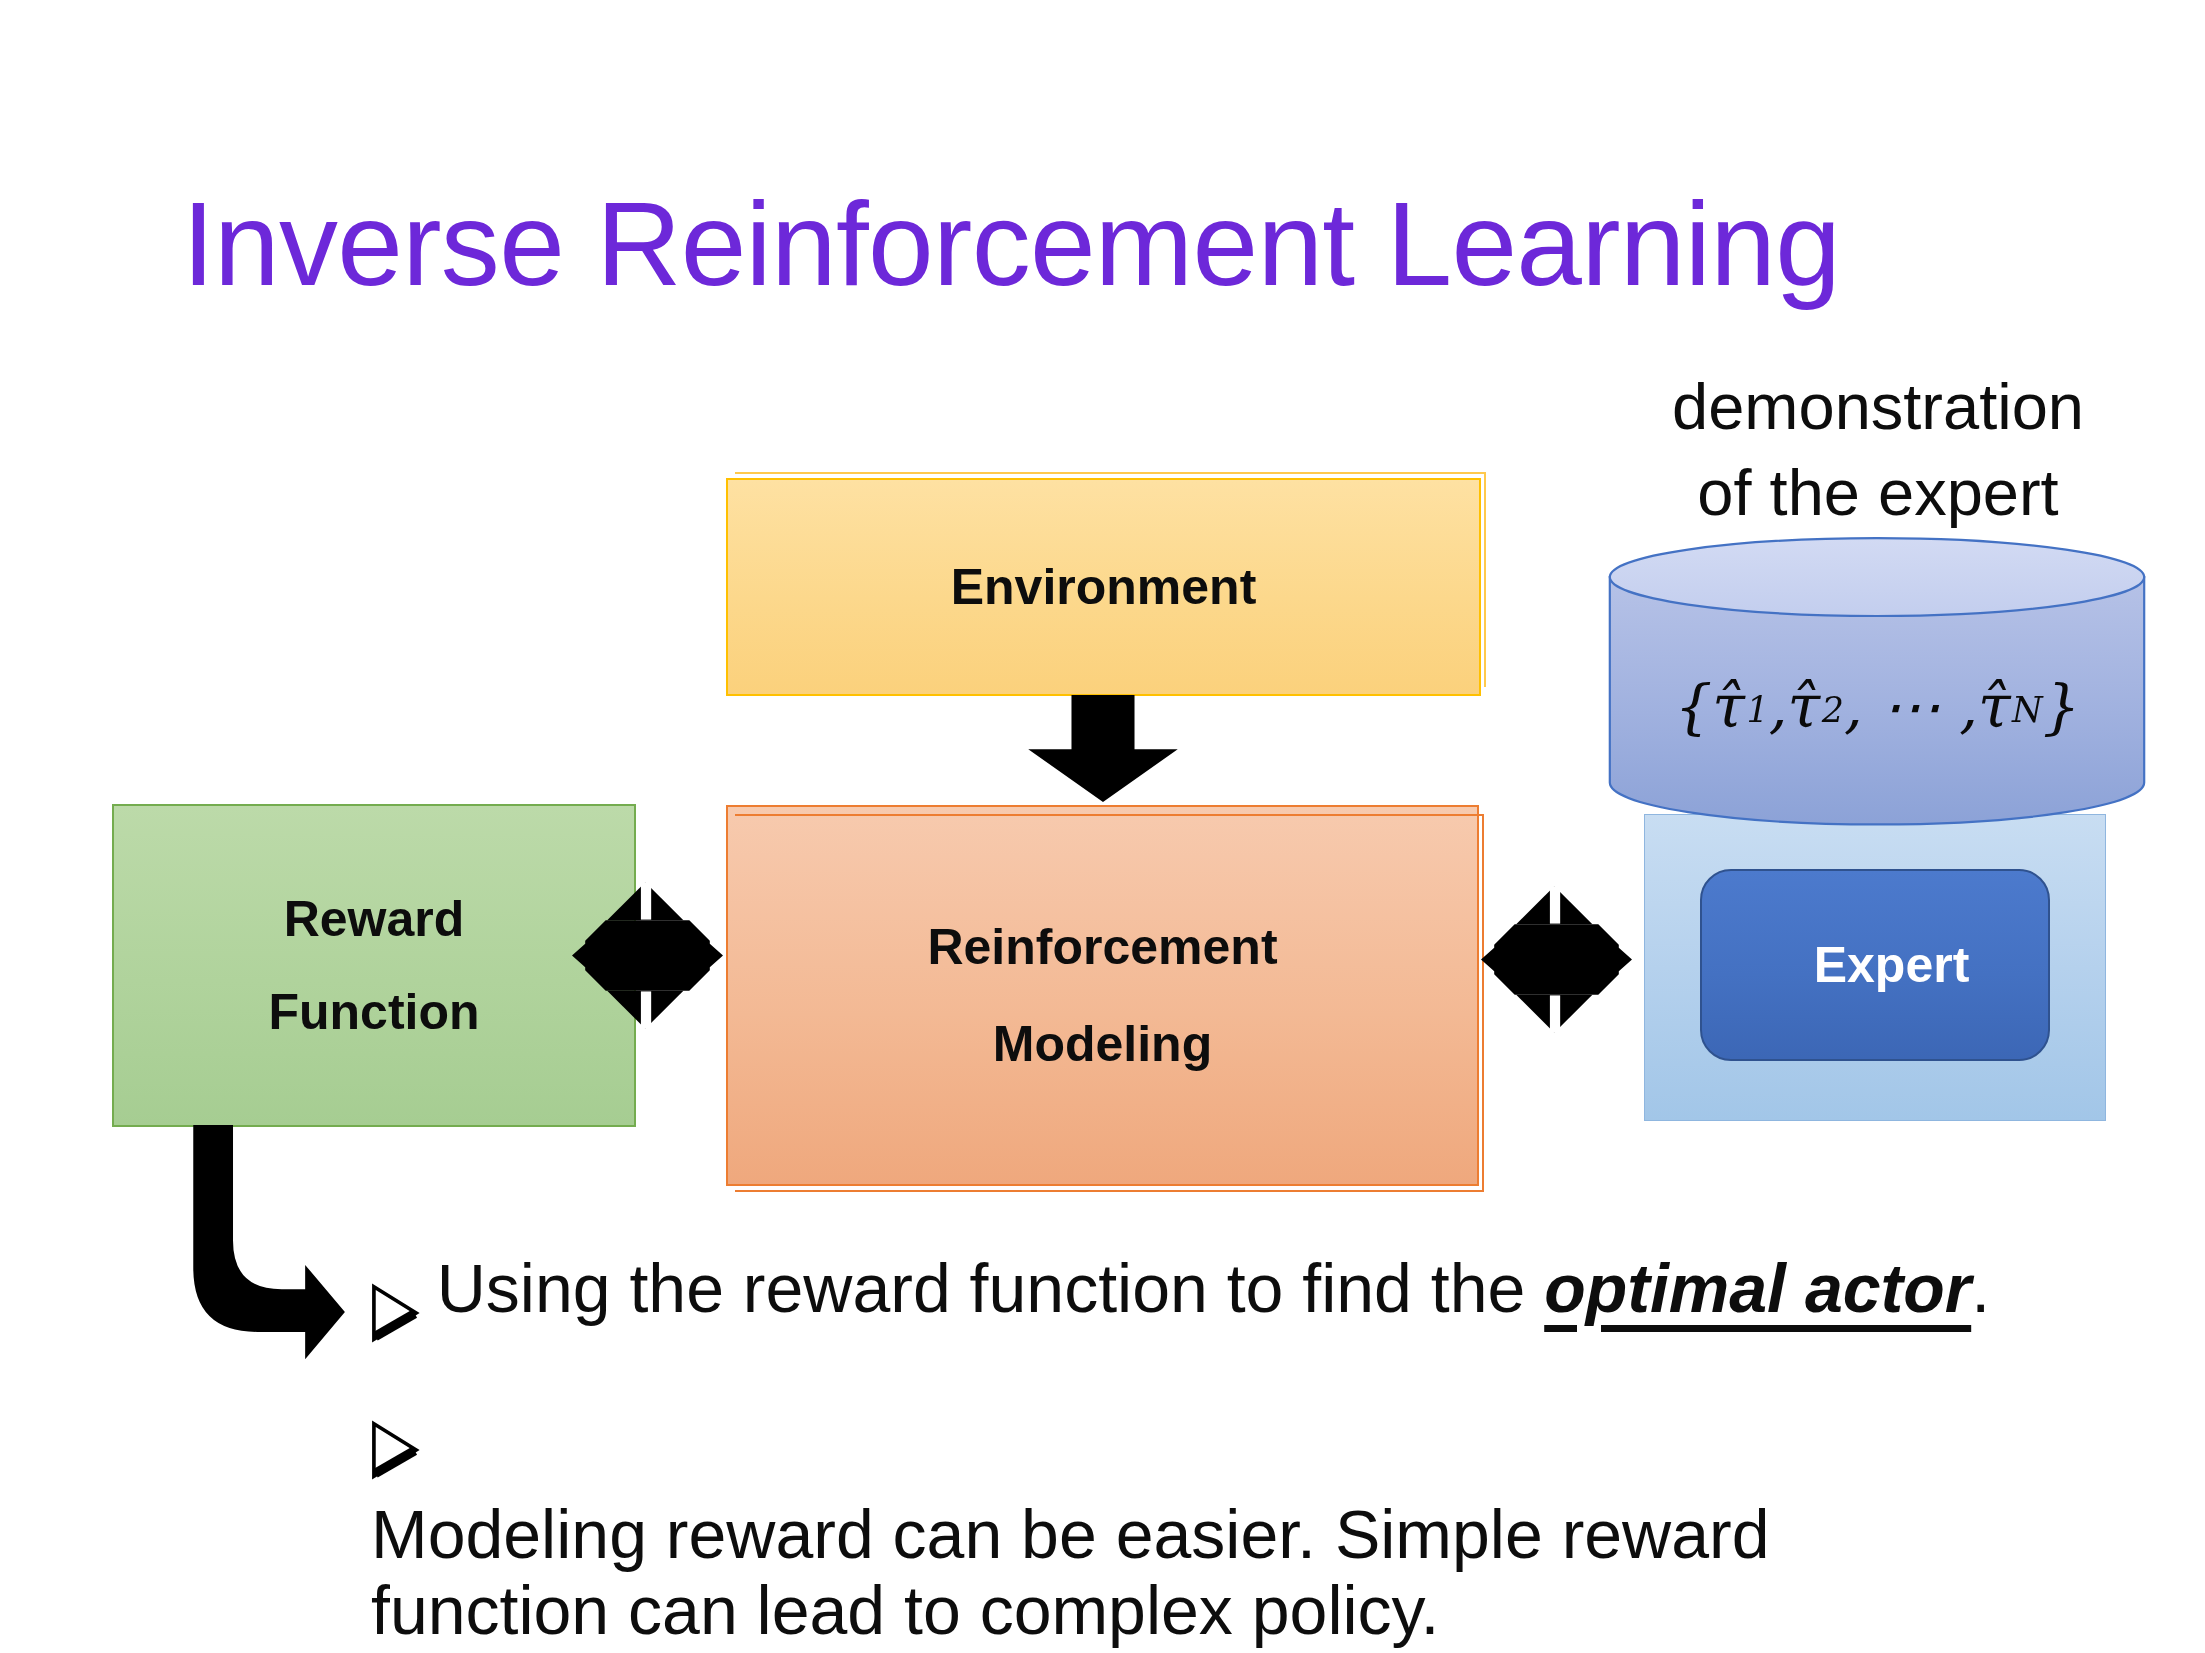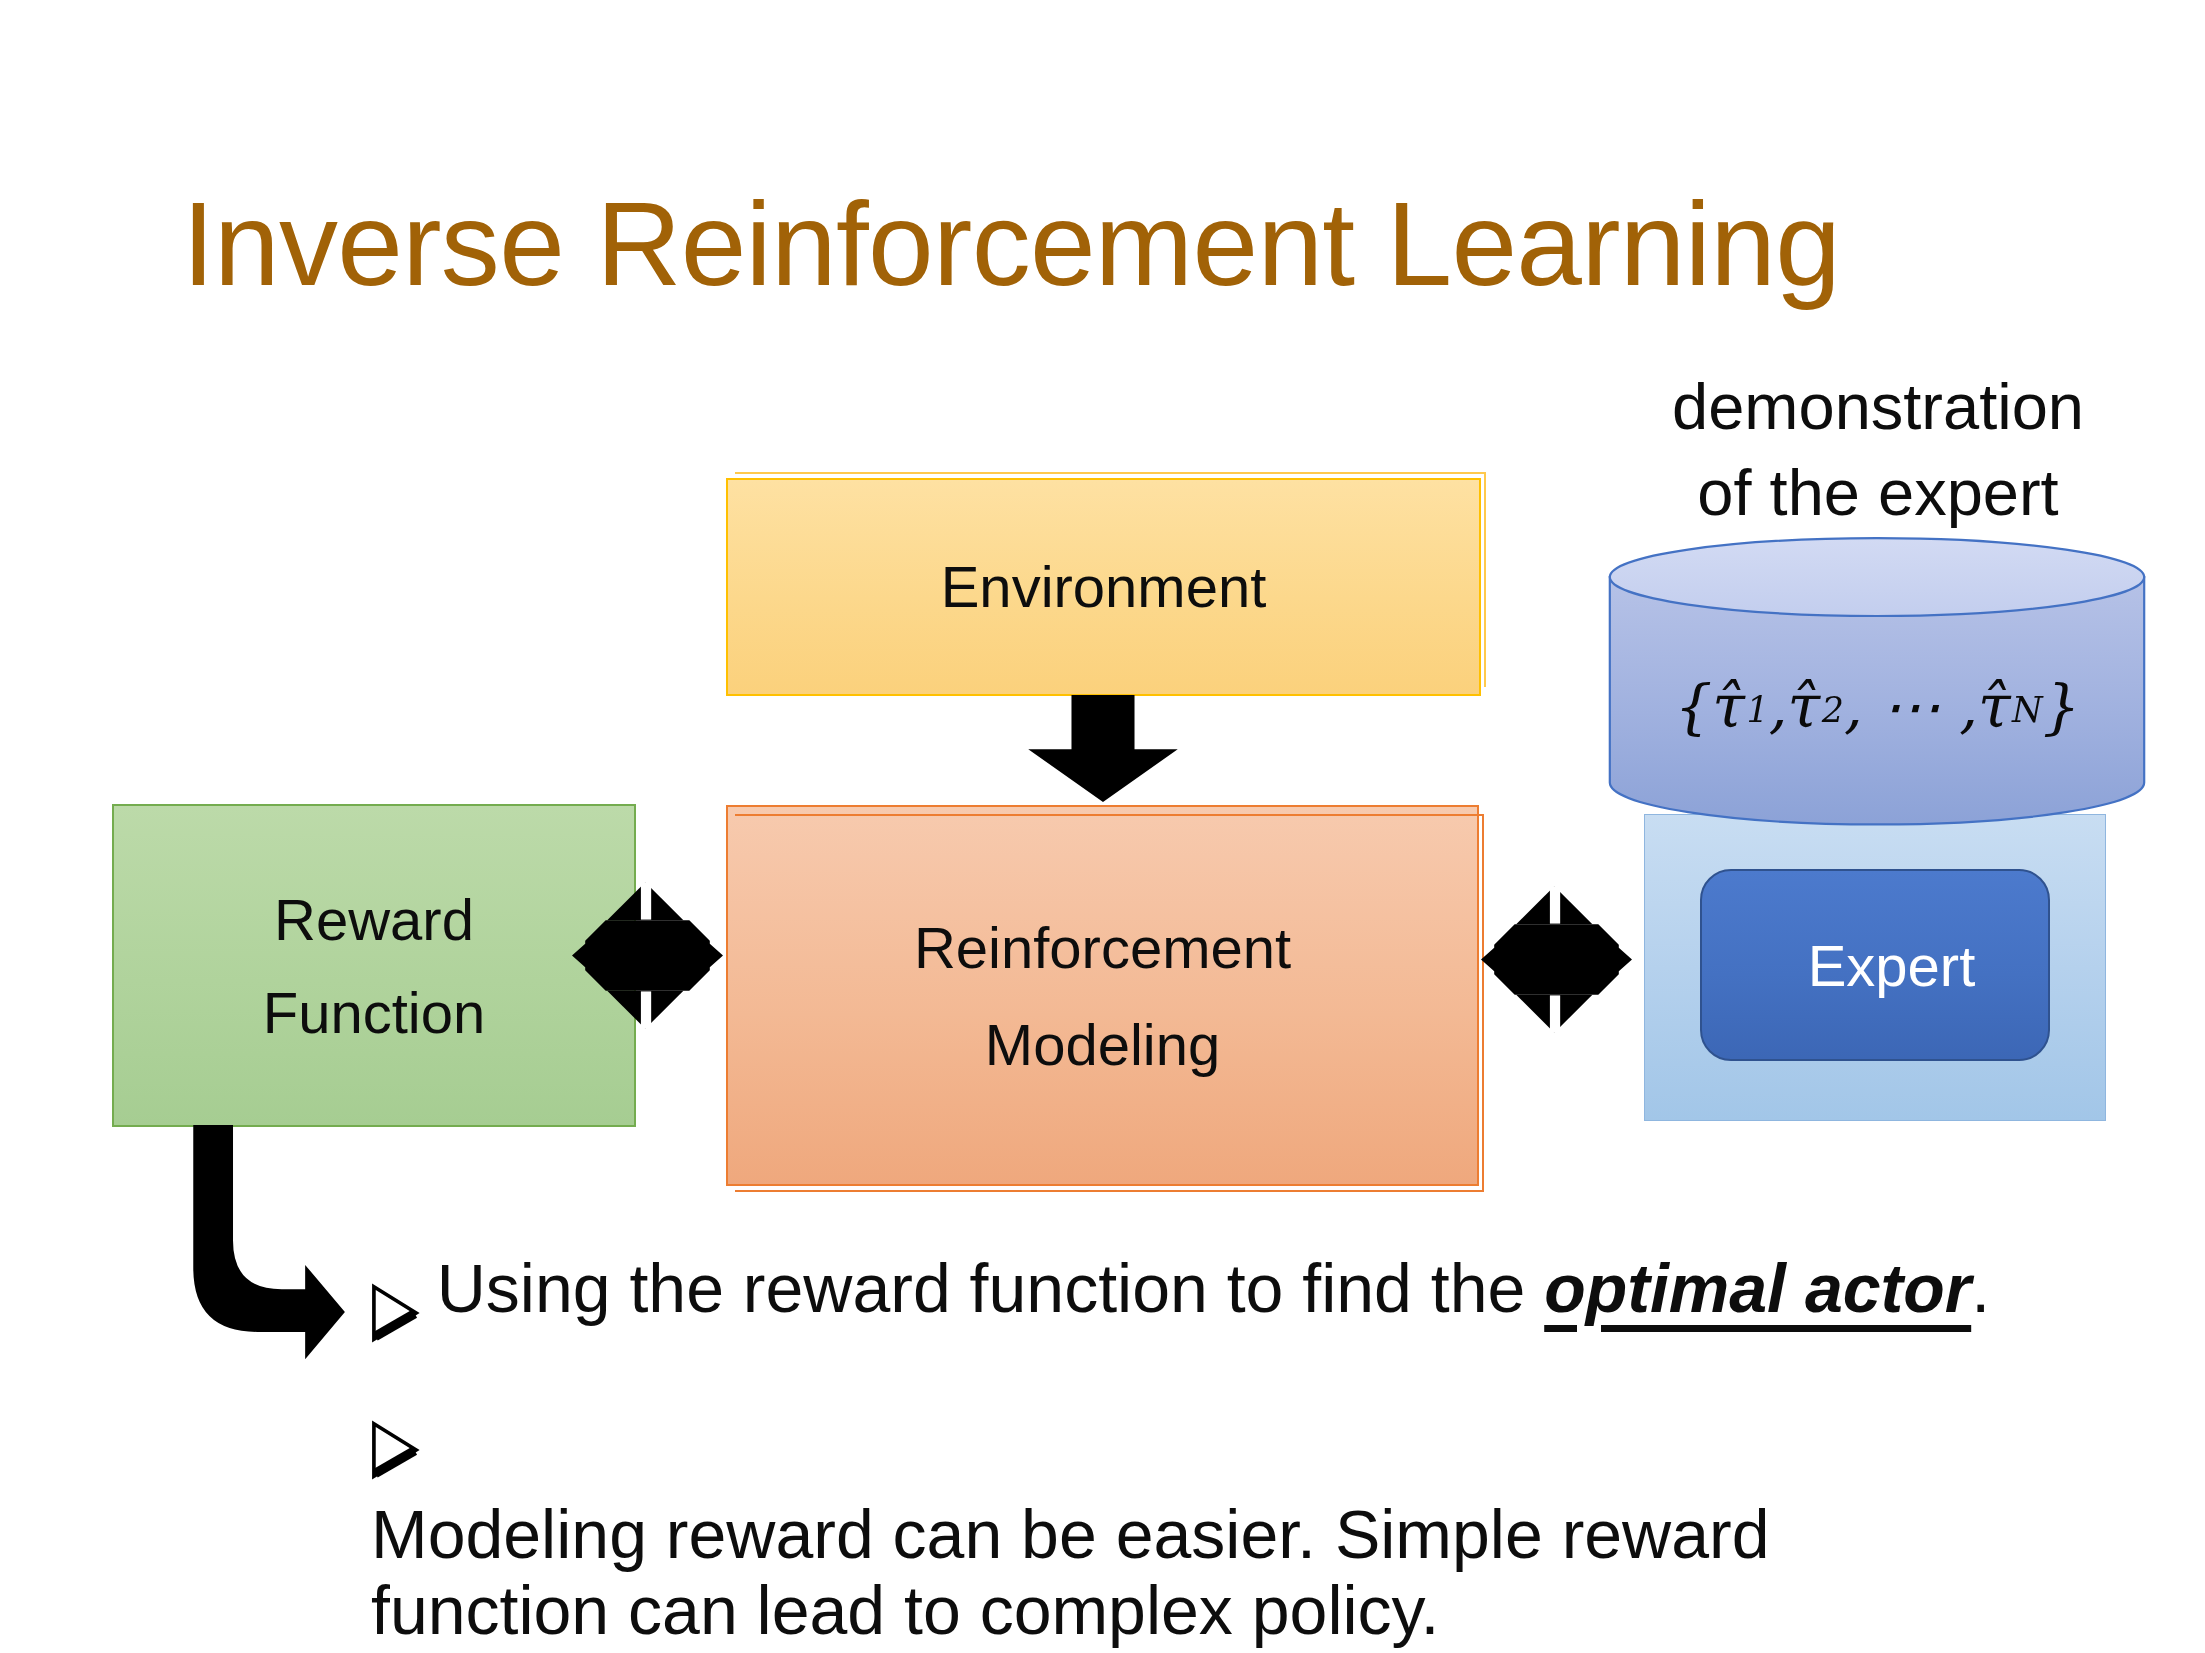--- a/index.html
+++ b/index.html
@@ -9,39 +9,40 @@
     font-family:"Liberation Sans", sans-serif;
     position:relative;
     overflow:hidden;
     color:#0d0d0d;
   }
   .abs { position:absolute; }
 
   .title {
     left:182px; top:185px;
     font-size:118px; line-height:118px;
-    color:#a16207;
+    color:#6d28d9;
     white-space:nowrap;
     letter-spacing:-0.7px;
   }
 
   .demo-label {
     left:1547px; top:364px; width:662px;
     text-align:center;
     font-size:65px; line-height:86px;
     color:#0d0d0d;
   }
 
   .shape-box {
     box-sizing:border-box;
     display:flex; flex-direction:column;
     align-items:center; justify-content:center;
     text-align:center;
-    font-size:58px;
+    font-size:50px;
     color:#0d0d0d;
+    font-weight:bold;
   }
 
   .env-box {
     left:726px; top:478px; width:755px; height:218px;
     border:2.2px solid #FFC000;
     background:linear-gradient(180deg,#FEE1A2 0%,#FCD88C 55%,#FBD17C 100%);
     line-height:86px;
   }
   .env-box::after {
     content:""; position:absolute;

